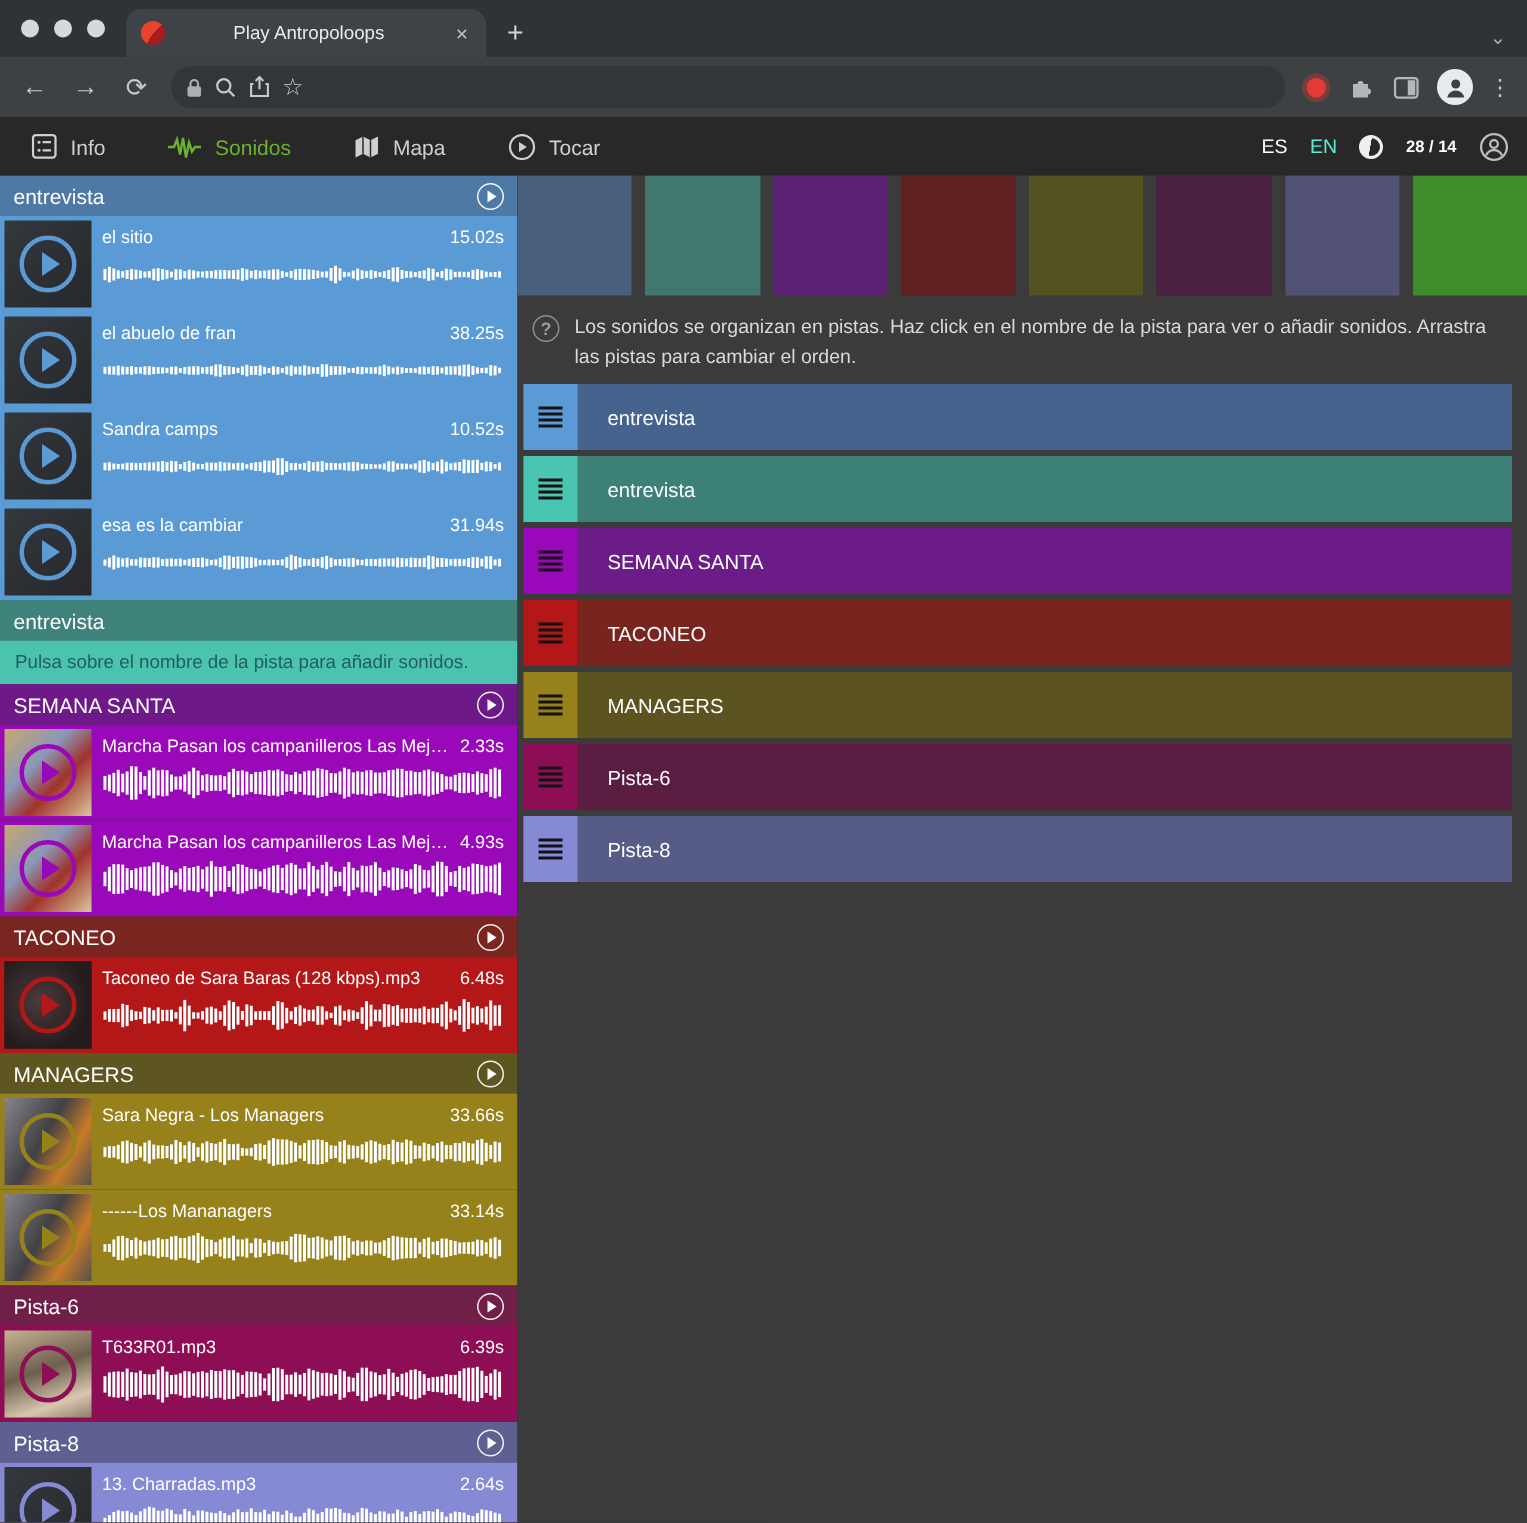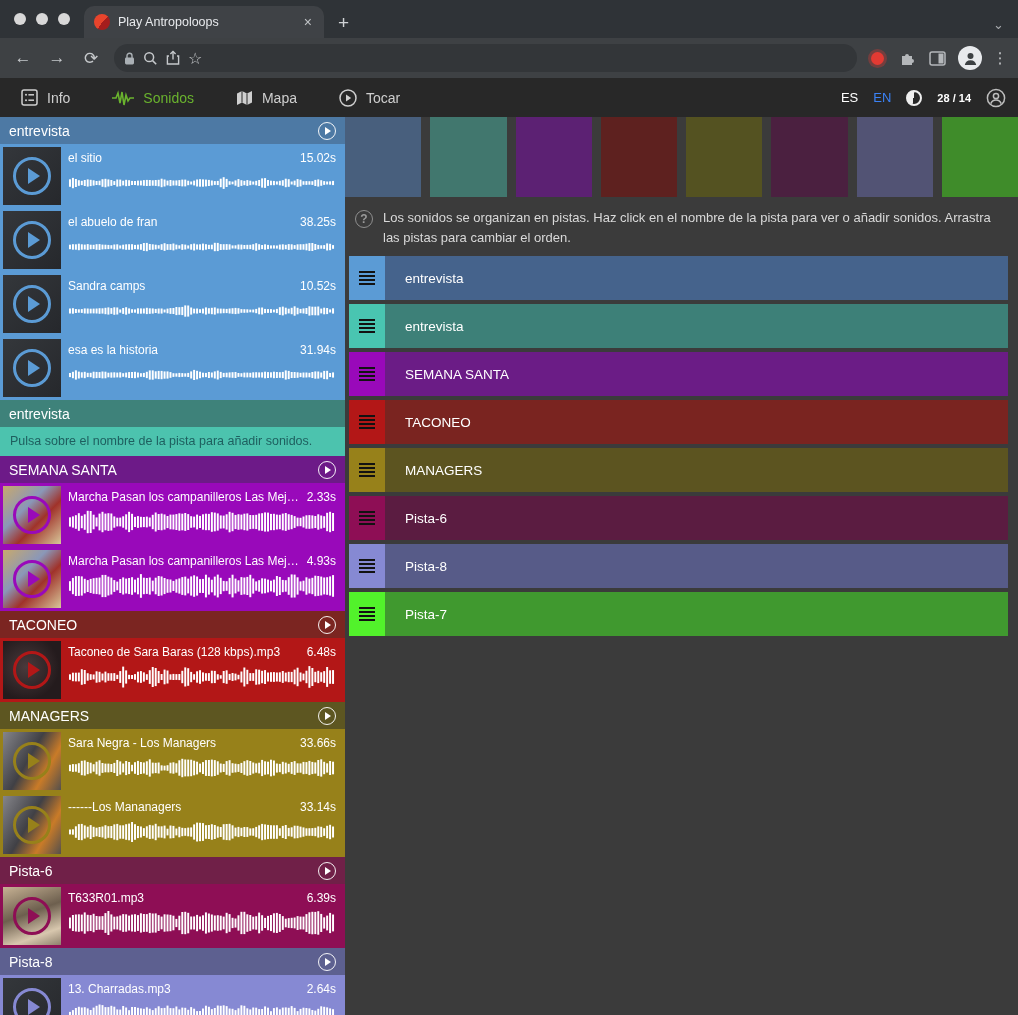--- a/index.html
+++ b/index.html
@@ -7,21 +7,21 @@
               font-family:"Liberation Sans", sans-serif; }
 
   
   .tabstrip { height:38px; background:#2f3337; display:flex; align-items:flex-end; position:relative; }
   .lights { display:flex; gap:10px; align-items:center; height:38px; padding:0 14px 0 14px; }
   .light { width:12px; height:12px; border-radius:50%; background:#d8d8d8; }
   .tab { width:240px; height:32px; background:#3f4246; border-radius:10px 10px 0 0;
          display:flex; align-items:center; gap:8px; padding:0 10px; }
   .favicon { width:16px; height:16px; border-radius:50%;
              background:conic-gradient(from 210deg,#e8442c 0 55%, #a51d1d 55% 100%); flex:none;}
-  .tabtitle { color:#e8eaed; font-size:12.5px; flex:1; white-space:nowrap; overflow:hidden; }
+  .tabtitle { color:#e8eaed; font-size:12.5px; flex:1; white-space:nowrap; overflow:hidden;text-align:center; }
   .tabclose { color:#c0c3c6; font-size:14px; cursor:default; padding:0 2px; }
   .newtab { color:#cfd2d5; font-size:19px; padding:0 14px 4px 14px; }
   .tabchev { position:absolute; right:14px; bottom:6px; color:#a8abae; font-size:13px; }
 
   .toolbar { height:40px; background:#3e4144; display:flex; align-items:center; padding:0 8px; gap:4px; }
   .navbtn { color:#c6c9cc; font-size:17px; width:30px; text-align:center; }
   .urlpill { flex:1; height:28px; background:#333639; border-radius:14px; display:flex;
              align-items:center; padding:0 10px; gap:8px; margin:0 4px; min-width:0; }
   .urltext { flex:1; font-size:13px; white-space:nowrap; overflow:hidden; }
   .urlhost { color:#eceef0; font-weight:bold; }
@@ -44,21 +44,21 @@
   .cover svg { position:absolute; inset:0; }
   .crumb { position:absolute; left:8px; top:50%; transform:translateY(-50%); color:#fff;
            font-size:14px; white-space:nowrap; text-shadow:0 1px 3px rgba(0,0,0,.75); }
   .crumb .sep { padding:0 6px; }
   .appnav { display:flex; align-items:center; flex:1; }
   .navitem { display:flex; align-items:center; gap:9px; padding:0 21px; color:#cfcfcf;
              font-size:14px; height:100%; cursor:default; }
   .navitem.active { color:#6ab32e; }
   .appright { display:flex; align-items:center; gap:15px; padding-right:12px; }
   .lang-es { color:#fff; font-size:13px; }
-  .lang-en { color:#3b82f6; font-size:13px; }
+  .lang-en { color:#5eead4; font-size:13px; }
   .loader { width:16px; height:16px; border-radius:50%; border:2px solid #efefef;
             background:linear-gradient(100deg,#efefef 46%, transparent 47%); }
   .counter { color:#fff; font-size:11px; font-weight:bold; white-space:nowrap; }
 
   
   .content { display:flex; height:898px; }
   .sidebar { width:345px; flex:none; overflow:hidden; background:#2f2f2f; }
   .main { flex:1; padding:0; overflow:hidden; }
 
   
@@ -542,21 +542,21 @@
           </div>
         </div>
         <div class="clip" style="background: rgb(91, 155, 213);">
           <div class="thumb t-dark">
             <div class="ring" style="border-color: rgb(91, 155, 213);">
               <div class="tri" style="border-left-color: rgb(91, 155, 213);"></div>
             </div>
           </div>
           <div class="clipbody">
             <div class="cliphead">
-              <span class="clipname">esa es la historia</span>
+              <span class="clipname">esa es la cambiar</span>
               <span class="clipdur">31.94s</span>
             </div>
             <svg class="wave" viewBox="0 0 272 26" preserveAspectRatio="none">
               <rect x="1" y="11.0" width="2" height="4.1" fill="#fff"></rect>
               <rect x="4" y="9.8" width="2" height="6.4" fill="#fff"></rect>
               <rect x="7" y="8.3" width="2" height="9.3" fill="#fff"></rect>
               <rect x="10" y="9.6" width="2" height="6.9" fill="#fff"></rect>
               <rect x="13" y="10.3" width="2" height="5.4" fill="#fff"></rect>
               <rect x="16" y="9.8" width="2" height="6.4" fill="#fff"></rect>
               <rect x="19" y="10.8" width="2" height="4.3" fill="#fff"></rect>
@@ -1516,26 +1516,15 @@
           <div class="handle" style="background: rgb(134, 137, 211);">
             <div class="hbars">
               <span></span>
               <span></span>
               <span></span>
               <span></span>
             </div>
           </div>
           <div class="trowlabel">Pista-8</div>
         </div>
-        <div class="trow" style="background: rgb(64, 153, 47);">
-          <div class="handle" style="background: rgb(82, 242, 43);">
-            <div class="hbars">
-              <span></span>
-              <span></span>
-              <span></span>
-              <span></span>
-            </div>
-          </div>
-          <div class="trowlabel">Pista-7</div>
-        </div>
       </div>
   </div>
 </div>
 
 </body></html>

